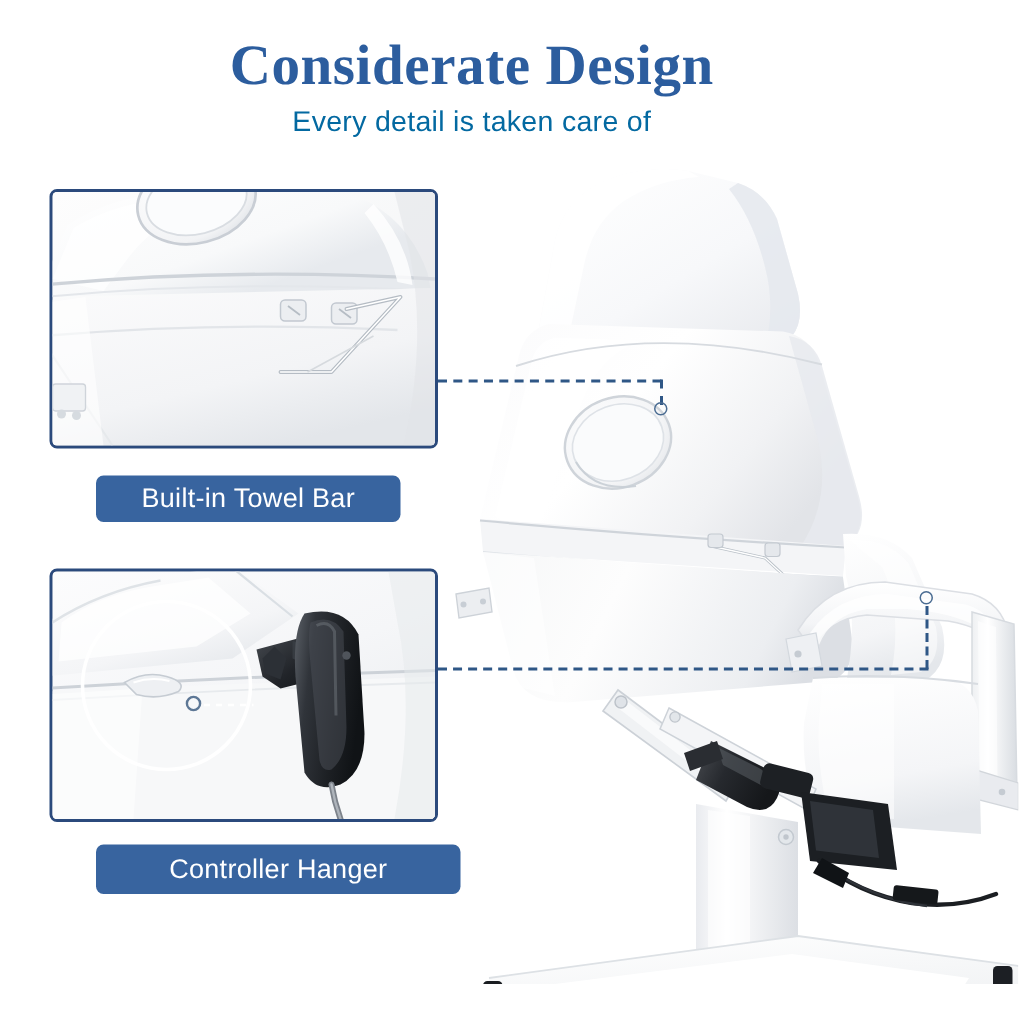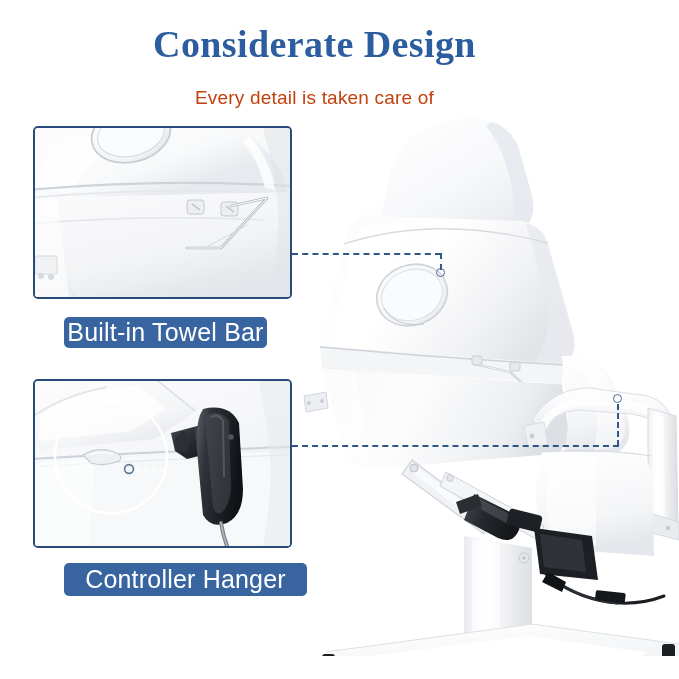--- a/index.html
+++ b/index.html
@@ -29,25 +29,25 @@
   #title {
     font-family: "Liberation Serif", "DejaVu Serif", serif;
     font-weight: 700;
     font-size: 38px;
     letter-spacing: 0.4px;
     color: #2c5d9e;
     line-height: 44px;
     white-space: nowrap;
   }
   #subtitle {
-    margin-top: 20px;
+    margin-top: 4px;
     font-family: "Liberation Sans", sans-serif;
     font-weight: 400;
     font-size: 19px;
-    color: #c2410c;
+    color: #0369a1;
     line-height: 24px;
     letter-spacing: 0.2px;
     white-space: nowrap;
   }
 
   
   .detail-panel {
     position: absolute;
     border: 2px solid #2b4a7c;
     border-radius: 5px;
@@ -59,21 +59,21 @@
 
   .panel-photo { position: absolute; inset: 0; overflow: hidden; }
 
   
   .badge {
     position: absolute;
     background: #38649f;
     color: #ffffff;
     border-radius: 5px;
     font-family: "Liberation Sans", sans-serif;
-    font-size: 25px;
+    font-size: 18px;
     font-weight: 400;
     letter-spacing: 0.2px;
     display: flex;
     align-items: center;
     justify-content: center;
     white-space: nowrap;
   }
   #badge-towel-bar  { left: 64px; top: 317px; width: 203px; height: 31px; }
   #badge-controller { left: 64px; top: 563px; width: 243px; height: 33px; }
 

